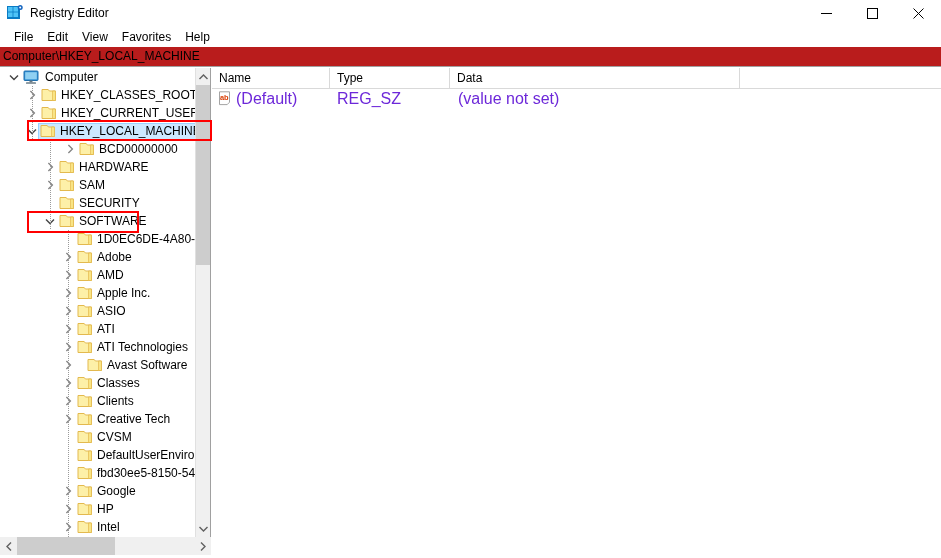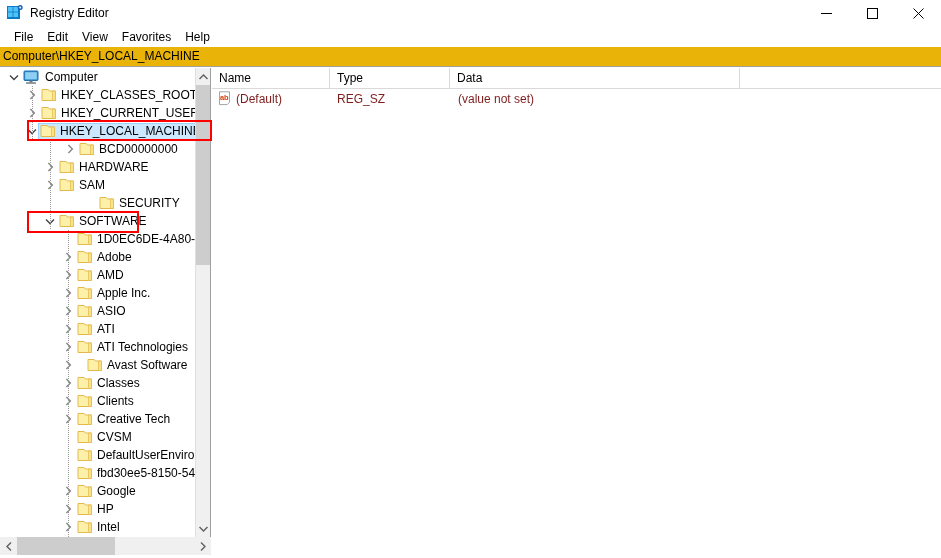--- a/index.html
+++ b/index.html
@@ -77,21 +77,21 @@
     line-height: 14px;
     white-space: nowrap;
     cursor: default;
   }
 
   
   .addressbar {
     position: absolute;
     left: 0; top: 47px;
     width: 941px; height: 20px;
-    background: #eab308;
+    background: #b91c1c;
     border-bottom: 1px solid #a0a0a0;
     box-sizing: border-box;
     display: flex;
     align-items: center;
     padding-left: 3px;
   }
   .address-text {
     font-size: 12px;
     color: #000000;
     white-space: nowrap;
@@ -248,22 +248,22 @@
   .list-row {
     position: absolute;
     left: 0;
     height: 20px;
     width: 729px;
     display: flex;
     align-items: center;
   }
   .cell {
     position: absolute;
-    font-size: 12px;
-    color: #7f1d1d;
+    font-size: 16px;
+    color: #6d28d9;
     line-height: 20px;
     white-space: nowrap;
   }
   .ab-icon {
     position: absolute;
     width: 15px; height: 15px;
   }
 
   
   .annot {
@@ -420,21 +420,21 @@
             </svg>
           </span>
           <span class="label-wrap">
             <span class="folder"><svg width="16" height="14" viewBox="0 0 16 14">
                 <path d="M1 1.5 H7.2 L8.4 3 H14.4 V12.5 H1 Z" fill="#fdf0a8" stroke="#e3b94e" stroke-width="1"></path>
                 <path d="M11.6 3 H14.4 V12.5 H11.6 Z" fill="#fbe88a" stroke="#e3b94e" stroke-width="0.8"></path>
               </svg></span>
             <span class="label">SAM</span>
           </span>
         </div>
-        <div class="tree-row" style="padding-left: 42px; gap: 40px;">
+        <div class="tree-row" style="padding-left: 42px;">
           <span class="chev"></span>
           <span class="label-wrap">
             <span class="folder"><svg width="16" height="14" viewBox="0 0 16 14">
                 <path d="M1 1.5 H7.2 L8.4 3 H14.4 V12.5 H1 Z" fill="#fdf0a8" stroke="#e3b94e" stroke-width="1"></path>
                 <path d="M11.6 3 H14.4 V12.5 H11.6 Z" fill="#fbe88a" stroke="#e3b94e" stroke-width="0.8"></path>
               </svg></span>
             <span class="label">SECURITY</span>
           </span>
         </div>
         <div class="tree-row" style="padding-left: 42px;">

